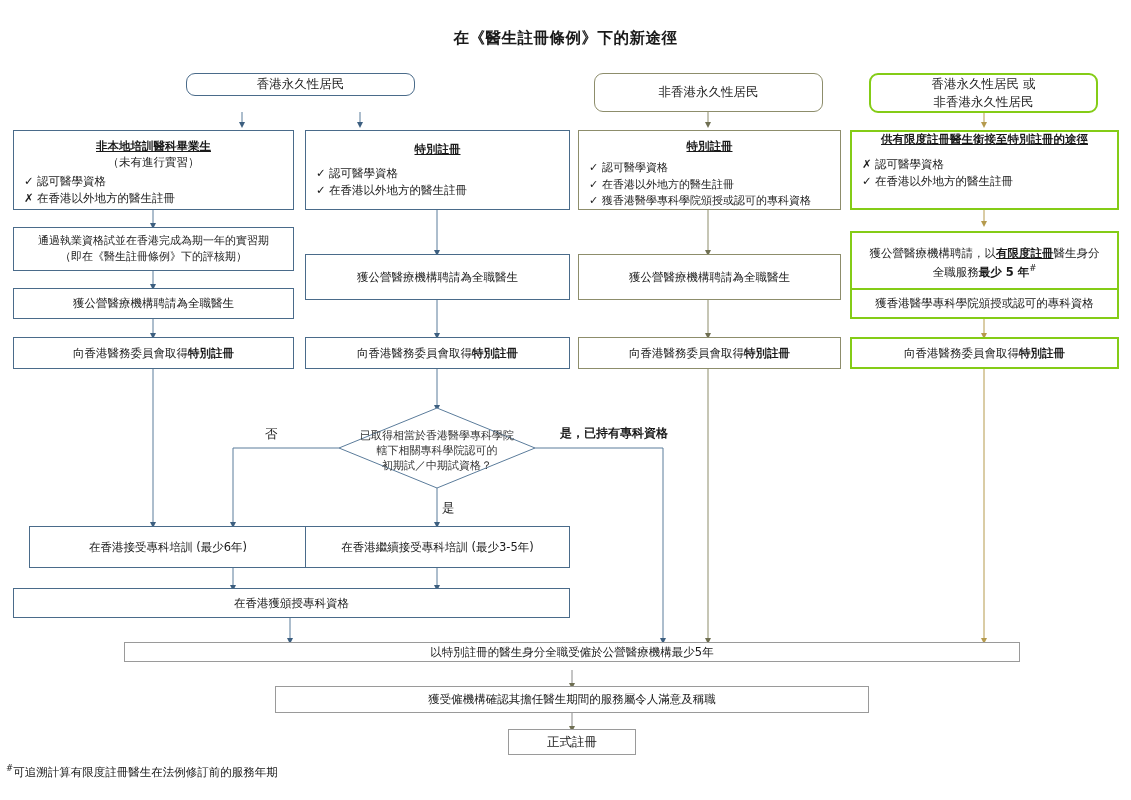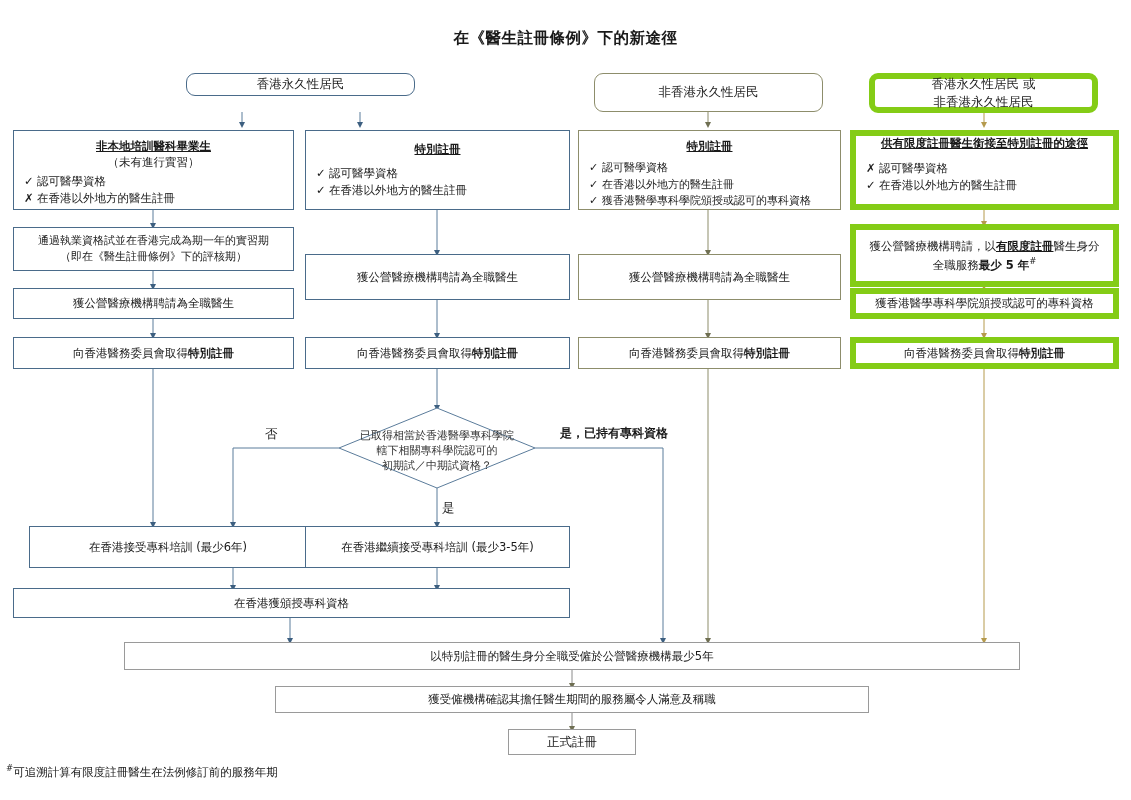--- a/index.html
+++ b/index.html
@@ -10,21 +10,21 @@
     color:#1a1a1a;
     position:relative;
     overflow:hidden;
   }
   #canvas{position:absolute;inset:0;width:1131px;height:800px;}
   #svg-layer{position:absolute;left:0;top:0;width:1131px;height:800px;pointer-events:none;}
 
   .node{position:absolute;box-sizing:border-box;background:#ffffff;}
   .bx{border:1px solid #4a6b8a;}
   .bx-olive{border:1px solid #8d8d6b;}
-  .bx-gold{border:6px solid #84cc16;}
+  .bx-gold{border:2px solid #84cc16;}
   .bx-gray{border:1px solid #9a9a9a;}
 
   .rounded{border-radius:9px;}
 
   .ctr{display:flex;align-items:center;justify-content:center;text-align:center;}
   .node .inner{width:100%;padding:0 6px;line-height:1.45;}
 
   .t-title{
     position:absolute;left:0;top:28px;width:1131px;text-align:center;
     font-size:15.5px;font-weight:bold;letter-spacing:.5px;
@@ -212,21 +212,21 @@
   <div class="node bx-gold step" style="left:850px;top:130px;width:269px;height:80px;">
     <span class="box-title" style="margin-bottom:9px;">供有限度註冊醫生銜接至特別註冊的途徑</span>
     <span class="crit">
       <span class="mk mk-x">✗</span><span>認可醫學資格</span>
     </span>
     <span class="crit">
       <span class="mk">✓</span><span>在香港以外地方的醫生註冊</span>
     </span>
   </div>
 
-  <div class="node bx-gold ctr step" style="left:850px;top:224px;width:269px;height:63px;">
+  <div class="node bx-gold ctr step" style="left:850px;top:231px;width:269px;height:63px;">
     <div class="inner">
       <div><span>獲公營醫療機構聘請，以</span><u class="nu">有限度註冊</u><span>醫生身分</span></div>
       <div><span>全職服務</span><b class="nb">最少 5 年</b><span class="sup">#</span></div>
     </div>
   </div>
 
   <div class="node bx-gold ctr step" style="left:850px;top:288px;width:269px;height:31px;">
     <div class="inner">獲香港醫學專科學院頒授或認可的專科資格</div>
   </div>
 
@@ -251,21 +251,21 @@
   </div>
 
   <div class="node bx ctr step" style="left:305px;top:526px;width:265px;height:42px;">
     <div class="inner">在香港繼續接受專科培訓 (最少3-5年)</div>
   </div>
 
   <div class="node bx ctr step" style="left:13px;top:588px;width:557px;height:30px;">
     <div class="inner">在香港獲頒授專科資格</div>
   </div>
 
-  <div class="node bx-gray ctr step" style="left:124px;top:642px;width:896px;height:28px;">
+  <div class="node bx-gray ctr step" style="left:124px;top:642px;width:896px;height:20px;">
     <div class="inner">以特別註冊的醫生身分全職受僱於公營醫療機構最少5年</div>
   </div>
 
   <div class="node bx-gray ctr step" style="left:275px;top:686px;width:594px;height:27px;">
     <div class="inner">獲受僱機構確認其擔任醫生期間的服務屬令人滿意及稱職</div>
   </div>
 
   <div class="node bx-gray ctr hdr" style="left:508px;top:729px;width:128px;height:26px;">
     <div class="inner">正式註冊</div>
   </div>

